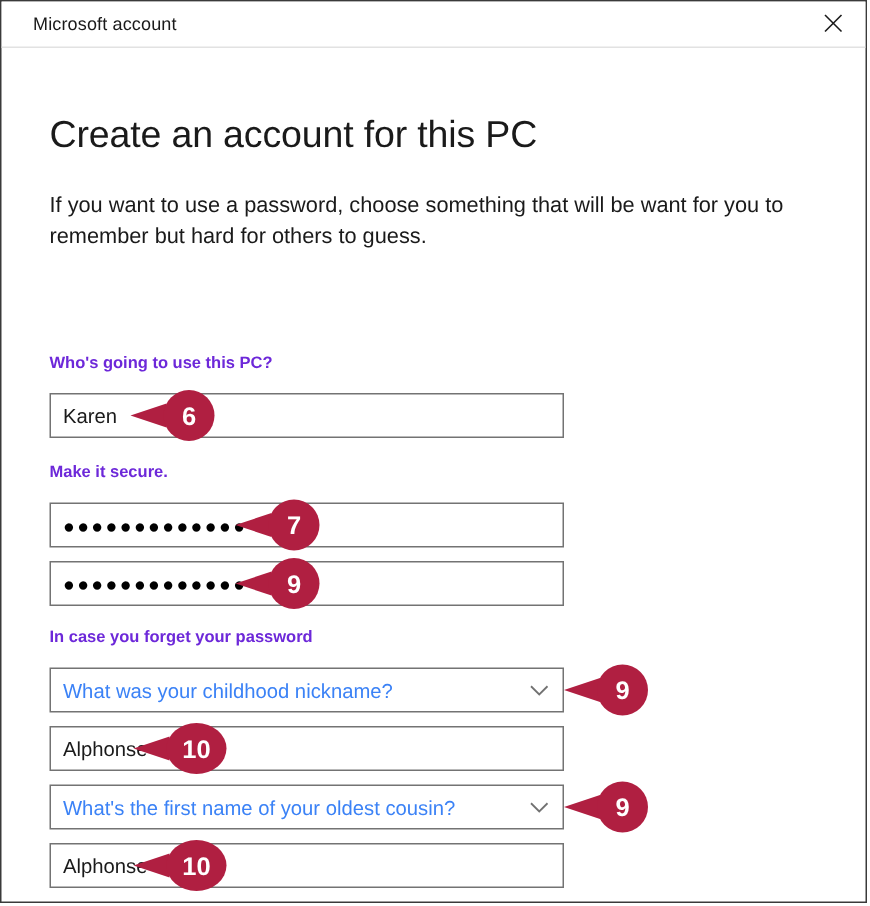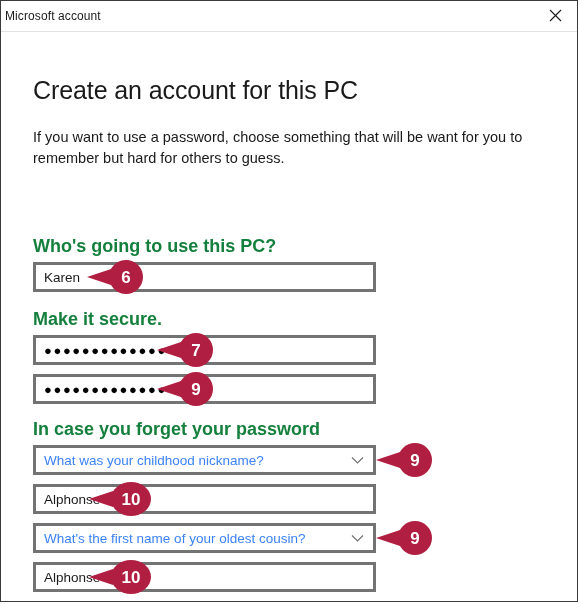--- a/index.html
+++ b/index.html
@@ -27,21 +27,21 @@
     position: relative;
     height: 30px;
     border-bottom: 1px solid #e2e2e2;
     display: flex;
     align-items: center;
     background: #ffffff;
   }
   .titlebar-text {
     font-size: 12px;
     color: #1a1a1a;
-    padding-left: 4px;
+    padding-left: 21px;
     letter-spacing: 0.1px;
   }
   .close-btn {
     position: absolute;
     right: 0;
     top: 0;
     width: 44px;
     height: 29px;
     display: flex;
     align-items: center;
@@ -64,31 +64,31 @@
     letter-spacing: -0.1px;
   }
   .description {
     font-size: 14.5px;
     line-height: 21px;
     color: #1a1a1a;
     margin: 22px 0 0 0;
     max-width: 518px;
   }
   .section-label {
-    font-size: 18px;
+    font-size: 11px;
     font-weight: bold;
-    color: #15803d;
+    color: #6d28d9;
     margin: 0;
   }
   .field {
     position: relative;
     box-sizing: border-box;
     width: 343px;
     height: 30px;
-    border: 3px solid #737373;
+    border: 1px solid #737373;
     background: #ffffff;
     display: flex;
     align-items: center;
     padding: 0 8px;
     font-size: 13.5px;
     color: #1a1a1a;
   }
   .field.placeholder { color: #3b82f6; }
   .field .dots {
     font-size: 13px;

